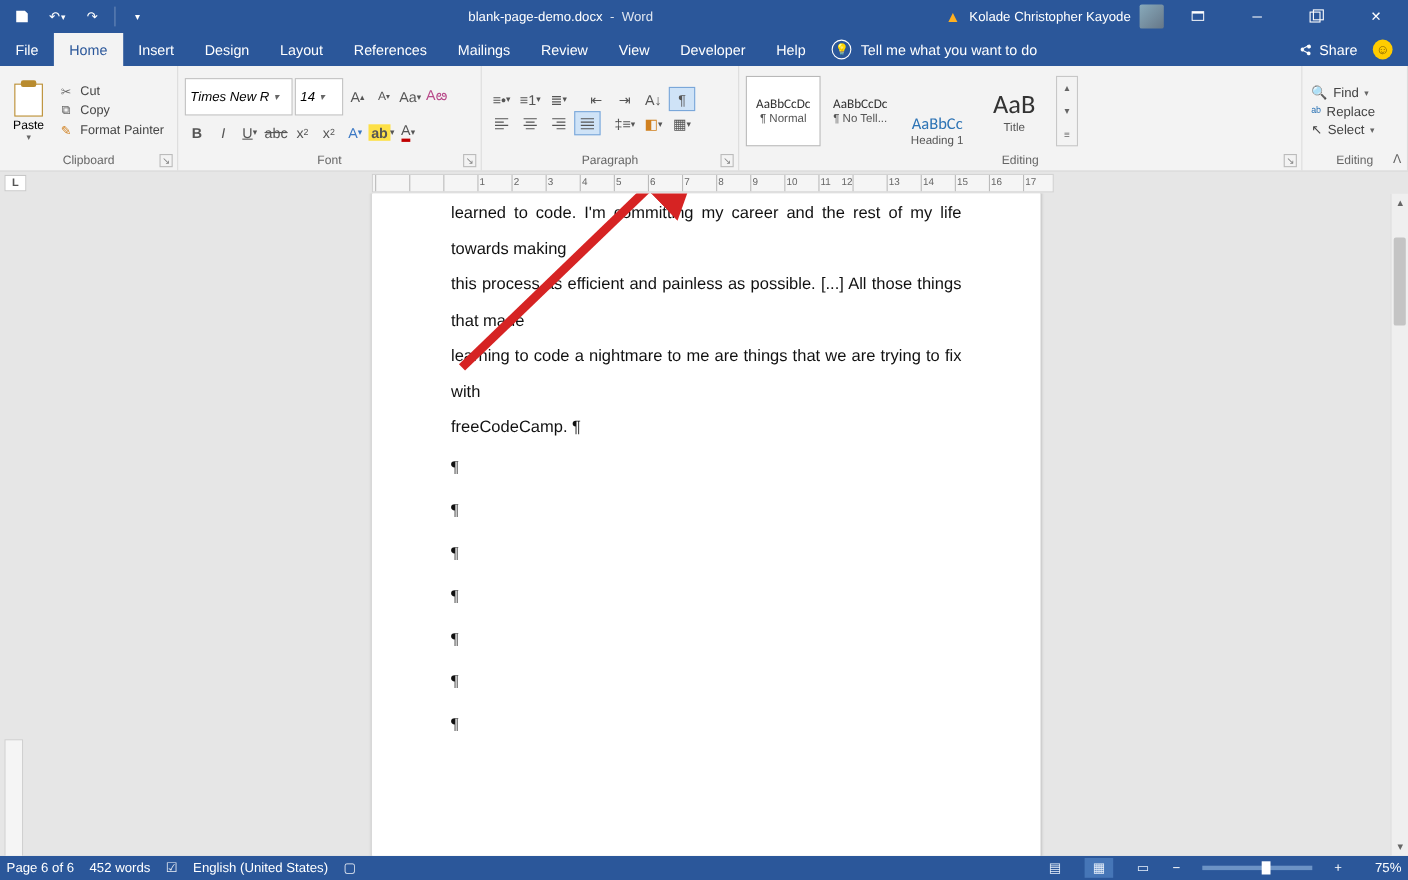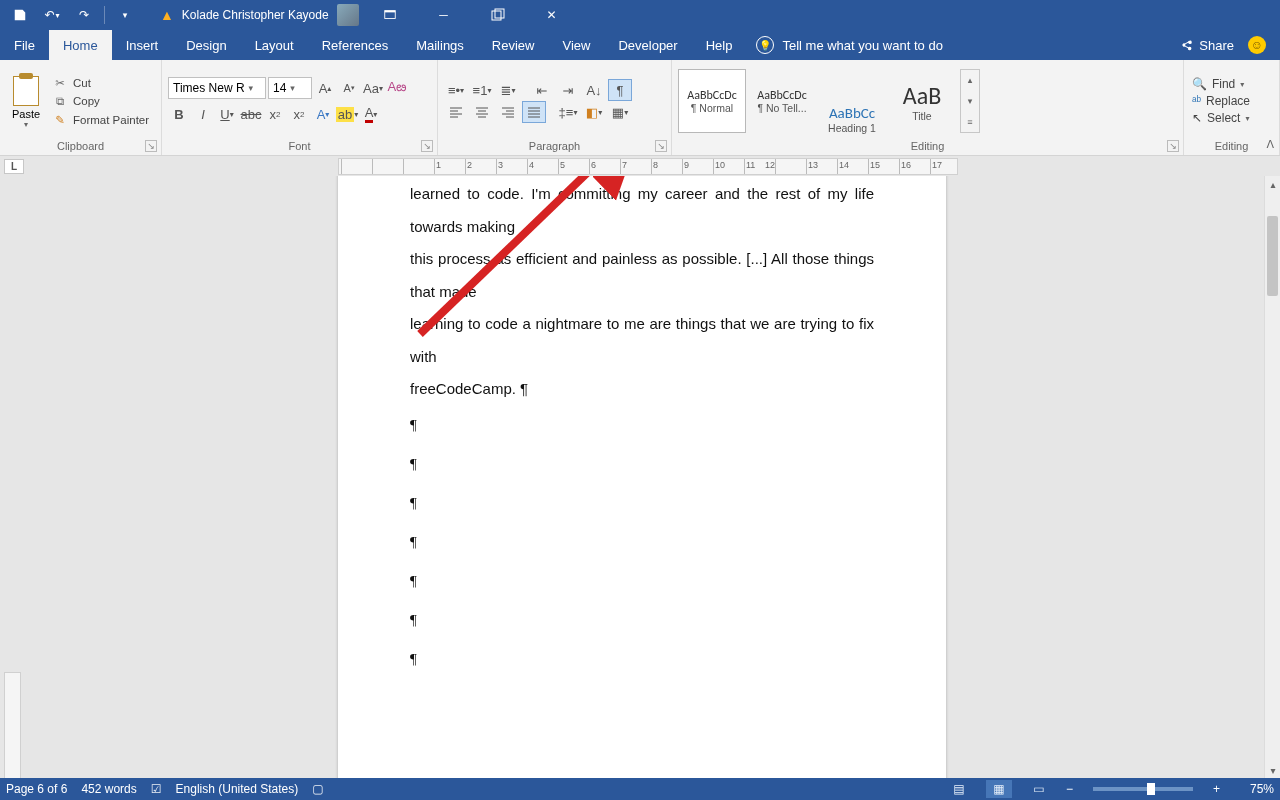--- a/index.html
+++ b/index.html
@@ -28,21 +28,21 @@
 .group-label { text-align:center; font-size:11px; color:#666; padding:2px 0 3px; position:relative;}
 .group-label .launcher { position:absolute; right:4px; bottom:3px; font-size:9px; color:#888; border:1px solid #bbb; width:12px; height:12px; line-height:10px;}
 .clipboard .paste { display:flex; flex-direction:column; align-items:center; width:40px; cursor:pointer;}
 .clipboard .paste .icon { width:26px; height:30px; background:#fff; border:1px solid #b88b2e; position:relative; margin-top:2px;}
 .clipboard .paste .icon:before { content:""; position:absolute; top:-4px; left:5px; width:14px; height:6px; background:#b88b2e; border-radius:2px;}
 .clipboard .paste .lbl { font-size:11px; margin-top:2px;}
 .clipboard .cutcopy { display:flex; flex-direction:column; gap:3px; margin-left:4px; font-size:11.5px; color:#444;}
 .clipboard .cutcopy .row { display:flex; align-items:center; gap:5px; cursor:pointer; padding:1px 2px;}
 .clipboard .cutcopy .ico { width:16px; display:inline-flex; justify-content:center; color:#6b6b6b;}
 .font .row { display:flex; align-items:center; gap:2px;}
-.font .combo { background:#fff; border:1px solid #c0c0c0; height:22px; display:flex; align-items:center; font-size:12px; padding:4px 4px; cursor:pointer;}
+.font .combo { background:#fff; border:1px solid #c0c0c0; height:22px; display:flex; align-items:center; font-size:12px; padding:16px 4px; cursor:pointer;font-style:italic;}
 .font .combo .dd { margin-left:4px; color:#666; font-size:9px;}
 .font .btn { width:22px; height:22px; display:flex; align-items:center; justify-content:center; cursor:pointer; color:#555; font-size:13px;}
 .font .stack { display:flex; flex-direction:column; gap:4px;}
 .para .btn, .para .btn2 { width:24px; height:22px; display:flex; align-items:center; justify-content:center; cursor:pointer; color:#555; font-size:13px;}
 .para .btn.active, .font .btn.active { background:#cfe3f7; border:1px solid #7aa7d9;}
 .para .row { display:flex; align-items:center; gap:2px;}
 .styles { flex:1; min-width:420px;}
 .styles .gallery { display:flex; align-items:stretch; gap:2px; height:64px; margin-top:2px;}
 .style-item { width:68px; border:1px solid transparent; display:flex; flex-direction:column; align-items:center; justify-content:center; cursor:pointer; font-size:10.5px; color:#555;}
 .style-item.selected { border:1px solid #b8b8b8; background:#fff;}
@@ -85,20 +85,25 @@
     <div class="qbtn">
         <svg class="iconsvg" viewBox="0 0 16 16">
           <path fill="currentColor" d="M2 2h9l3 3v9H2z M4 3h6v3H4z M5 9h6v4H5z"></path>
         </svg>
       </div>
     <div class="qbtn">↶<span style="font-size:8px;margin-left:1px;">▾</span></div>
     <div class="qbtn">↷</div>
     <div class="sep"></div>
     <div class="qbtn" style="font-size:9px;">▾</div>
   </div>
+  <div class="title-center">
+    <span>blank-page-demo.docx</span>
+    <span class="app-suffix"> &nbsp;-&nbsp; </span>
+    <span class="app-suffix">Word</span>
+  </div>
   <div class="user-area">
     <span class="warn-icon">▲</span>
     <span>Kolade Christopher Kayode</span>
     <div class="avatar"></div>
     <div class="winbtn">
         <svg class="iconsvg" viewBox="0 0 16 16">
           <rect x="2" y="3" width="12" height="9" fill="none" stroke="currentColor"></rect>
           <rect x="2" y="3" width="12" height="2" fill="currentColor"></rect>
         </svg>
       </div>
@@ -195,21 +200,21 @@
               <u>U</u>
               <span style="font-size:8px;">▾</span>
             </div>
           <div class="btn">
               <span style="text-decoration:line-through;">abc</span>
             </div>
           <div class="btn">x<sub style="font-size:8px;">2</sub></div>
           <div class="btn">x<sup style="font-size:8px;">2</sup></div>
           <div class="btn" style="color:#3b78c4;">A<span style="font-size:8px;">▾</span></div>
           <div class="btn">
-              <span style="background:#fde047;padding:0 2px;">ab</span>
+              <span style="background:#fde047;padding:0 2px;font-weight:bold;">ab</span>
               <span style="font-size:8px;">▾</span>
             </div>
           <div class="btn">
               <span style="border-bottom:3px solid #c00000;">A</span>
               <span style="font-size:8px;">▾</span>
             </div>
         </div>
       </div>
     </div>
     <div class="group-label"><span>Font</span><span class="launcher">↘</span></div>

